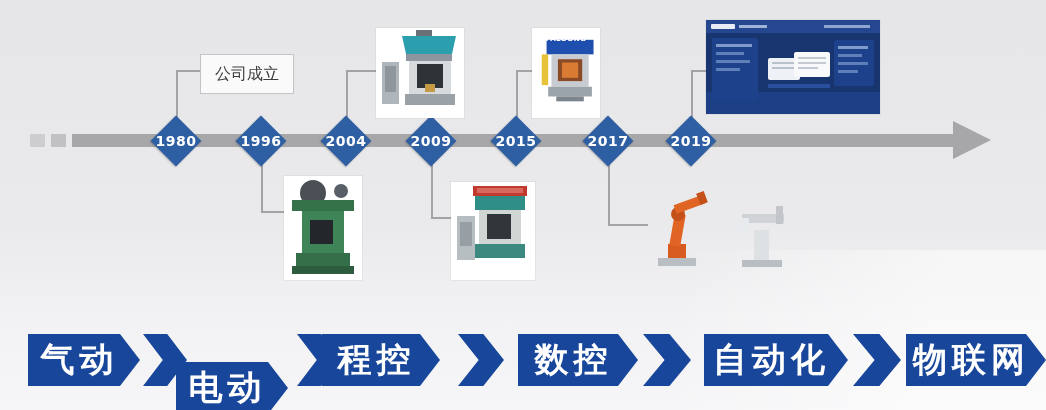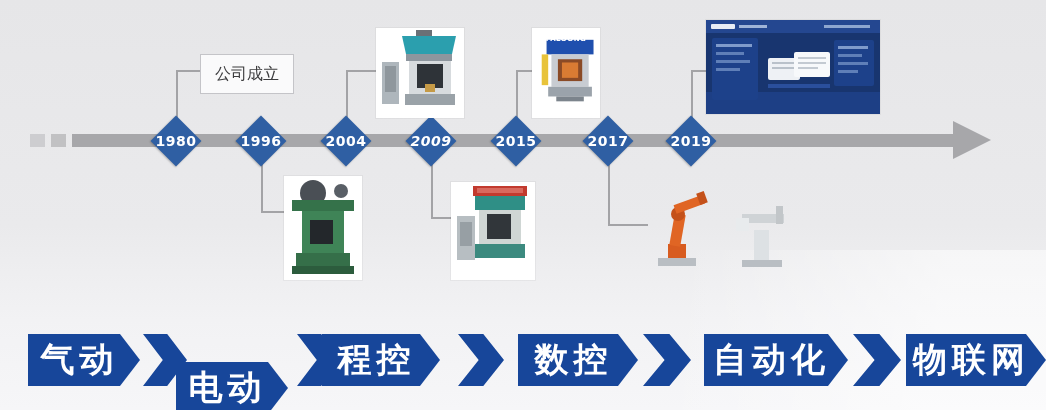--- a/index.html
+++ b/index.html
@@ -74,21 +74,21 @@
 
   <div class="diamond" style="left:148px;">
       <span>1980</span>
     </div>
   <div class="diamond" style="left:233px;">
       <span>1996</span>
     </div>
   <div class="diamond" style="left:318px;">
       <span>2004</span>
     </div>
-  <div class="diamond" style="left:403px;font-style:italic;">
+  <div class="diamond" style="left:403px;">
       <span>2009</span>
     </div>
   <div class="diamond" style="left:488px;">
       <span>2015</span>
     </div>
   <div class="diamond" style="left:580px;">
       <span>2017</span>
     </div>
   <div class="diamond" style="left:663px;">
       <span>2019</span>

